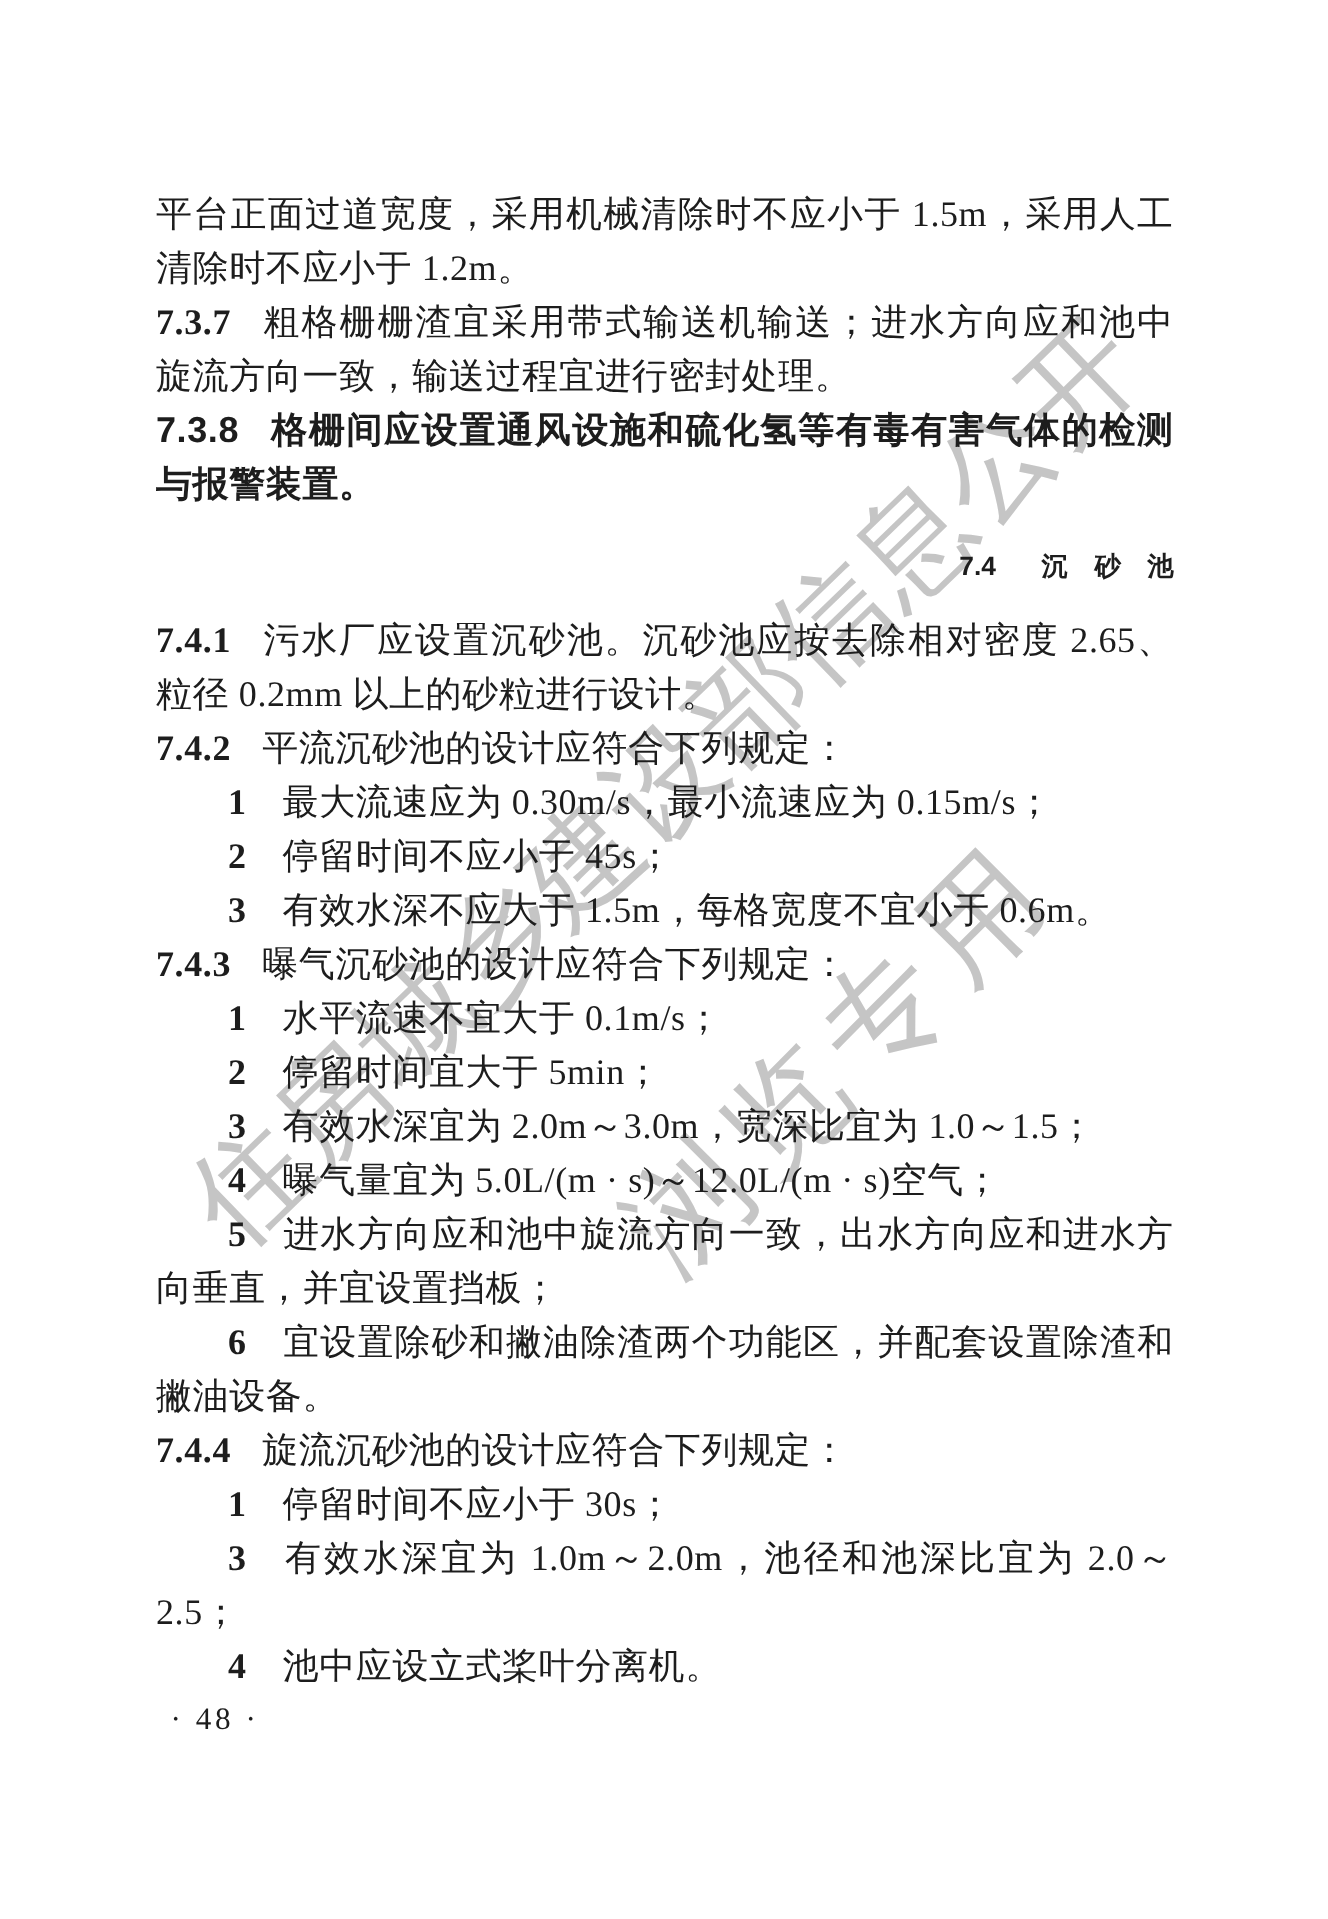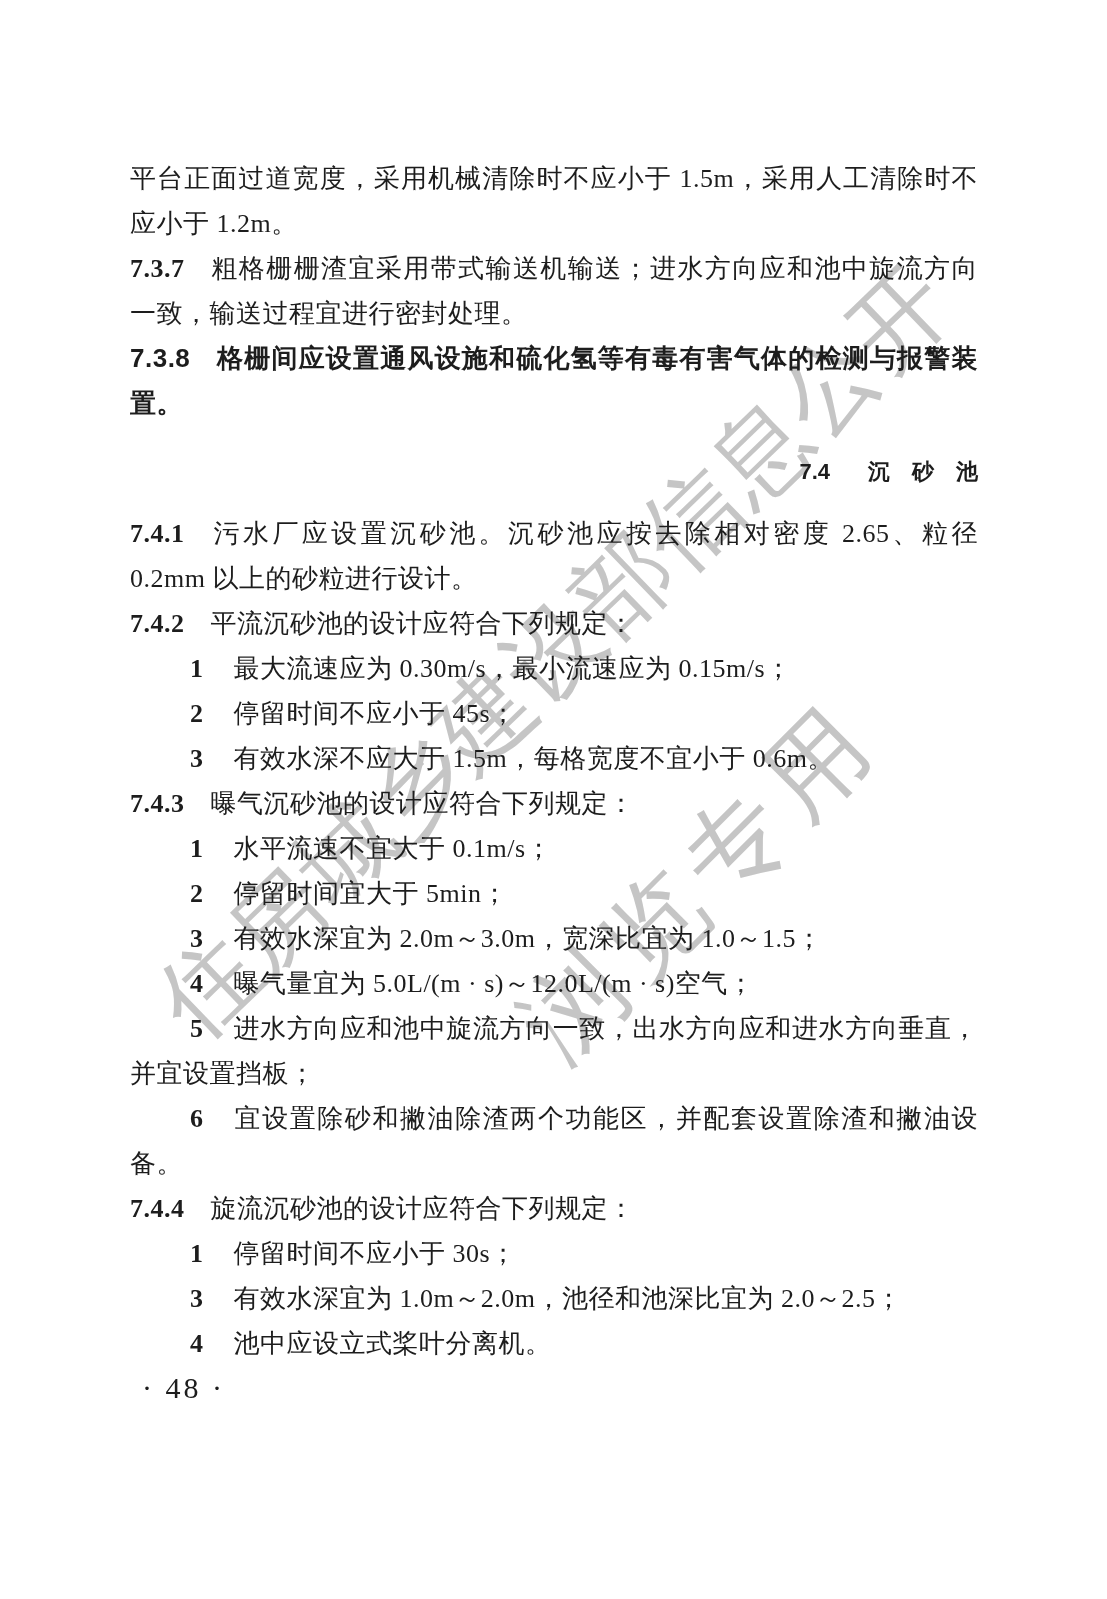--- a/index.html
+++ b/index.html
@@ -4,37 +4,37 @@
 <style>
   html,body { margin:0; padding:0; background:#e8e8e8; }
   .page {
     position:relative; width:1107px; height:1599px;
     background:#ffffff; overflow:hidden;
     font-family:"Liberation Serif", serif;
     color:#1d1d1d;
   }
   .content { position:absolute; left:130px; top:156px; width:848px; z-index:2; }
   .para {
-    margin:0; font-size:26px; line-height:45px;
+    margin:0; font-size:30px; line-height:45px;
     text-align:justify; text-justify:inter-character;
     letter-spacing:0.5px;
   }
   .clause .num { font-weight:700; margin-right:26px;margin-top:32px; }
   .item { text-indent:60px; }
   .item .num { font-weight:700; margin-right:30px; }
   .bold { font-weight:700; font-family:"Liberation Sans", sans-serif; }
   .heading {
     margin:22px 0 16px; text-align:right;
     font-size:22px; line-height:47px; font-weight:700;
     font-family:"Liberation Sans", sans-serif;
   }
   .heading .hnum { margin-right:38px; }
   .page-num {
     margin-top:2px; padding-left:12px;
-    font-size:30px; line-height:40px; letter-spacing:3px;
+    font-size:26px; line-height:40px; letter-spacing:3px;
   }
   .wm {
     position:absolute; z-index:1; white-space:nowrap;
     font-family:"Liberation Serif", serif;
     pointer-events:none;
   }
   .wm-1 { left:175px; top:955px; font-size:96px; letter-spacing:0;  transform:rotate(-44deg); transform-origin:0 50%; }
   .wm-2 { left:540px; top:975px; font-size:100px; letter-spacing:14px; transform:rotate(-45deg); transform-origin:0 50%; }
 </style>
 </head>

